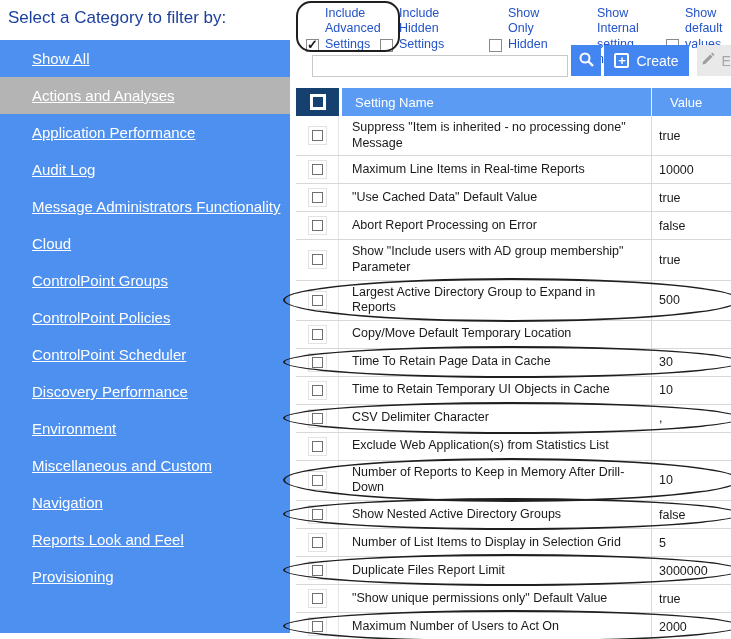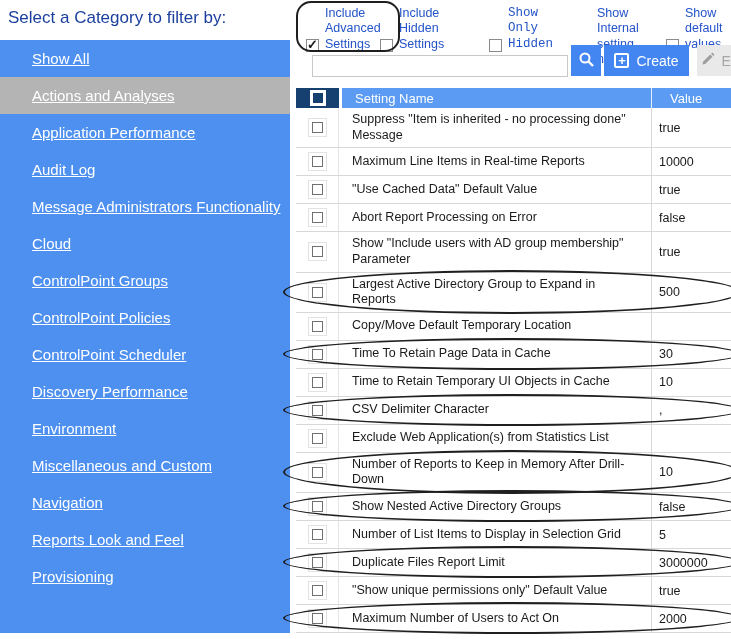--- a/index.html
+++ b/index.html
@@ -11,21 +11,21 @@
   .sidebar-panel { position: absolute; left: 0; top: 40px; width: 290px; height: 593px; background: #4d90f0; }
   .side-item { height: 37px; display: flex; align-items: center; padding-left: 32px; cursor: pointer; }
   .side-item.selected { background: #b4b4b4; }
   .side-link { color: #ffffff; text-decoration: underline; font-size: 15px; cursor: pointer; }
 
   
   .filter-bar { position: absolute; left: 0; top: 0; width: 731px; height: 88px; z-index: 1; }
   .filter-group { position: absolute; top: 6px; display: flex; gap: 6px; align-items: flex-end; cursor: pointer; }
   .filter-group:nth-child(1) { left: 306px; width: 76px; }
   .filter-group:nth-child(2) { left: 380px; width: 76px; }
-  .filter-group:nth-child(3) { left: 489px; width: 60px; font-family: Liberation Mono, monospace; }
+  .filter-group:nth-child(3) { left: 489px; width: 60px; }
   .filter-group:nth-child(4) { left: 578px; width: 60px; }
   .filter-group:nth-child(5) { left: 666px; width: 60px; }
   .cbx { flex: 0 0 auto; width: 13px; height: 13px; margin-top: 1px; border: 1px solid #8a8a8a; background: #fff; position: relative; }
   .cbx.checked::after { content: "\2713"; position: absolute; left: 0px; top: -3px; font-size: 13px; font-weight: bold; color: #1a1a1a; }
   .filter-label { color: #2353c8; font-size: 12.5px; line-height: 1.22; }
 
   
   .annotation-box { position: absolute; left: 296px; top: 1px; width: 104px; height: 51px;
     border: 2px solid #1f1f1f; border-radius: 15px; z-index: 3; pointer-events: none; }
 
@@ -36,21 +36,21 @@
   .btn { position: absolute; top: 45px; height: 31px; border: none; display: flex; align-items: center;
     justify-content: center; cursor: pointer; font-family: "Liberation Sans", sans-serif; }
   .search-btn { left: 571px; width: 30px; background: #4385f1; }
   .create-btn { left: 604px; width: 85px; background: #4385f1; color: #fff; font-size: 14px; gap: 7px; }
   .edit-btn { left: 697px; width: 46px; background: #e9e9e9; color: #a6a6a6; font-size: 14px; gap: 6px; }
   .plus-box { width: 15px; height: 15px; border: 2px solid #fff; border-radius: 2px; display: flex;
     align-items: center; justify-content: center; color: #fff; font-size: 13px; font-weight: bold; line-height: 1; }
 
   
   .table { position: absolute; left: 296px; top: 88px; width: 435px; }
-  .thead { display: flex; height: 20px; }
+  .thead { display: flex; height: 28px; }
   .th-check { width: 43px; background: #164070; display: flex; align-items: center; justify-content: center; margin-right: 3px; cursor: pointer; }
   .hdr-box { width: 16px; height: 16px; border: 3px solid #ffffff; background: transparent; }
   .th-name { flex: 1; background: #5b9bf3; color: #fff; font-size: 13px; display: flex; align-items: center; padding-left: 13px; }
   .th-value { width: 80px; background: #5b9bf3; color: #fff; font-size: 13px; display: flex; align-items: center; padding-left: 18px; border-left: 1px solid #e8f0fe; }
 
   .trow { display: flex; position: relative; border-bottom: 1px solid #d8d8d8; min-height: 28px; background: #fff; }
   .td-check { width: 43px; display: flex; align-items: center; justify-content: center; border-right: 1px solid #e5e5e5; cursor: pointer; }
   .row-cbx { width: 19px; height: 19px; border: 1px solid #e2e2e2; background: #fff; display: flex; align-items: center; justify-content: center; }
   .row-cbx-inner { width: 11px; height: 11px; border: 1px solid #707070; }
   .td-name { flex: 1; padding: 4px 10px 4px 13px; font-size: 12.5px; color: #1a1a1a; display: flex; align-items: center; line-height: 1.25; border-right: 1px solid #d8d8d8; }

